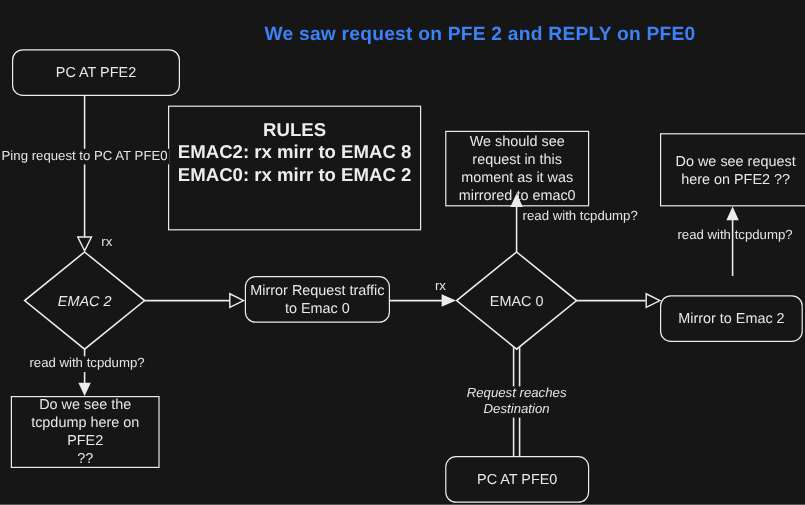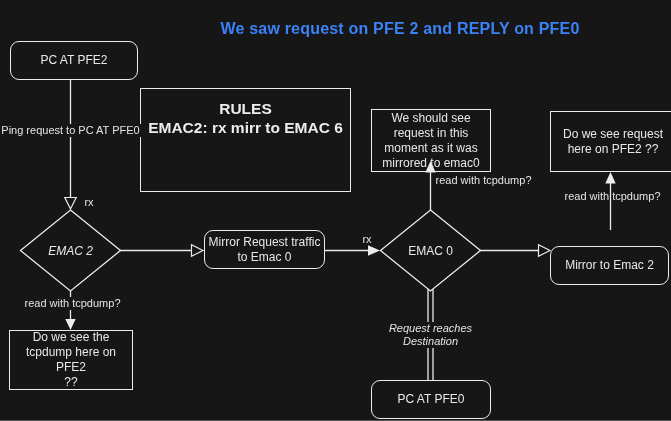--- a/index.html
+++ b/index.html
@@ -88,27 +88,28 @@
     <g>
       <line x1="428" y1="289" x2="428" y2="380"></line>
       <line x1="433" y1="289" x2="433" y2="380"></line>
     </g>
     <polygon class="shape" points="70.5,210 120.5,250.5 70.5,291 20.5,250.5"></polygon>
     <polygon class="shape" points="430.5,210 480.5,250.5 430.5,291 380.5,250.5"></polygon>
   </svg>
 
   <div class="title">We saw request on PFE 2 and REPLY on PFE0</div>
 
-  <div class="node rounded" style="left:10px; top:41px; width:128px; height:39px;">
+  <div class="node rounded" style="left:10px; top:41px; width:140px; height:39px;">
     <span>PC AT PFE2</span>
   </div>
 
   <div class="rules" style="left:140px; top:88px; width:211px; height:104px;">
     <div>RULES</div>
-    <div>EMAC2: rx mirr to EMAC 6</div>
+    <div>EMAC2: rx mirr to EMAC 8</div>
+    <div>EMAC0: rx mirr to EMAC 2</div>
   </div>
 
   <div class="node bold" style="left:371px; top:97px; width:120px; height:63px; line-height:15px;">
     <span>We should see
 request in this
 moment as it was
 mirrored to emac0</span>
   </div>
 
   <div class="node" style="left:550px; top:111px; width:126px; height:61px;">

